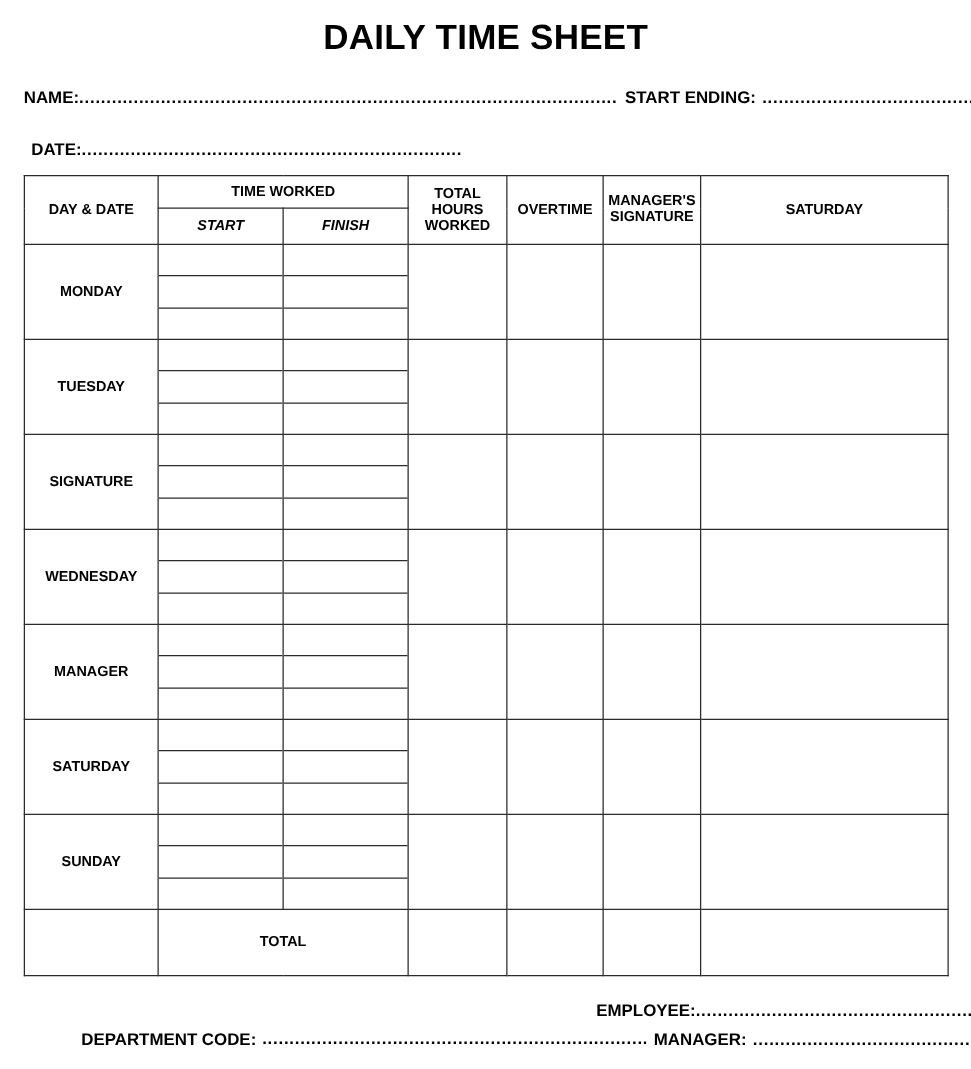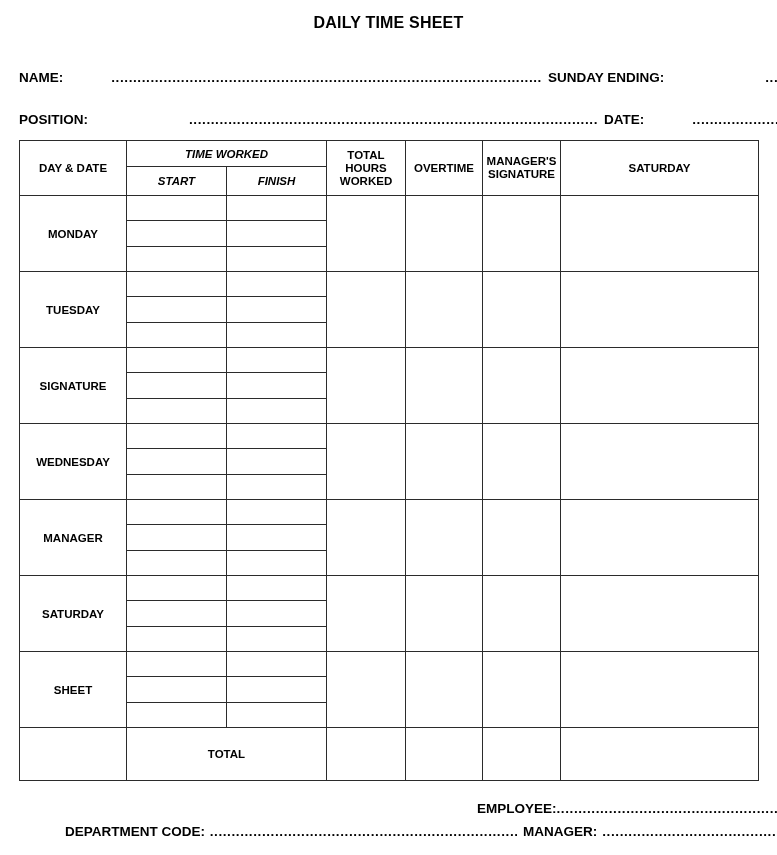--- a/index.html
+++ b/index.html
@@ -23,21 +23,21 @@
     height: 855px;
   }
 
   
   .title {
     position: absolute;
     left: 0;
     top: 14px;
     width: 777px;
     text-align: center;
-    font-size: 16px;
+    font-size: 28px;
     font-weight: bold;
     letter-spacing: 0.2px;
   }
 
   
   .field-row {
     position: absolute;
     left: 19px;
     width: 740px;
     display: flex;
@@ -45,21 +45,20 @@
     font-size: 13.5px;
     font-weight: bold;
   }
   .field-row.row-name { top: 70px; }
   .field-row.row-position { top: 112px; }
 
   .field {
     display: flex;
     align-items: baseline;
     white-space: nowrap;
-    gap: 48px;
   }
   .field-label {
     flex: 0 0 auto;
   }
   .dots {
     flex: 1 1 auto;
     overflow: hidden;
     white-space: nowrap;
     font-size: 13.5px;
     font-weight: bold;
@@ -89,21 +88,21 @@
   table.timesheet th {
     border: 1.4px solid #2b2b2b;
     text-align: center;
     vertical-align: middle;
     padding: 0;
     font-weight: bold;
     font-size: 11.5px;
   }
 
   th.h-daydate { height: 53px; }
-  th.h-timeworked { height: 25px; font-style: italic; }
+  th.h-timeworked { height: 25px; }
   th.h-sub { height: 28px; font-style: italic; }
   th.h-tall { height: 53px; line-height: 13px; }
 
   td.day-label {
     height: 75px;
     font-size: 11.5px;
   }
   td.subcell {
     padding: 0;
     vertical-align: top;
@@ -143,48 +142,43 @@
     display: flex;
     align-items: baseline;
     font-size: 13.5px;
     font-weight: bold;
   }
   .footer-row.row-employee { top: 789px; margin-top: 12px; }
   .footer-row.row-dept { top: 824px; }
 
   .f-spacer { flex: 0 0 452px; }
   .f-employee { flex: 1 1 auto; padding-left: 6px; display: flex; align-items: baseline; }
-  .f-dept { flex: 0 0 452px; display: flex; align-items: center; padding-left: 46px; }
+  .f-dept { flex: 0 0 452px; display: flex; align-items: flex-start; padding-left: 46px; }
   .f-manager { flex: 1 1 auto; padding-left: 6px; display: flex; align-items: baseline; }
 </style>
 </head>
 <body>
 
 <div class="sheet">
 
   <div class="title">DAILY TIME SHEET</div>
 
   <div class="field-row row-name">
     <div class="field f-name">
       <span class="field-label">NAME:</span>
       <span class="dots">...................................................................................................</span>
     </div>
     <div class="field f-period">
-      <span class="field-label">SUNDAY ENDING:</span>
+      <span class="field-label">START ENDING:</span>
       <span class="gapspace"></span>
       <span class="dots">................................................................</span>
     </div>
   </div>
 
   <div class="field-row row-position">
-    <div class="field f-position">
-      <span class="field-label">POSITION:</span>
-      <span class="gapspace"></span>
-      <span class="dots">..............................................................................................</span>
-    </div>
     <div class="field f-date">
       <span class="field-label">DATE:</span>
       <span class="dots">......................................................................</span>
     </div>
   </div>
 
   <table class="timesheet">
     <colgroup>
       <col style="width:107px">
       <col style="width:100px">
@@ -329,21 +323,21 @@
               <div class="sub"></div>
               <div class="sub"></div>
             </div>
           </td>
           <td class="blank-cell"></td>
           <td class="blank-cell"></td>
           <td class="blank-cell"></td>
           <td class="blank-cell"></td>
         </tr>
         <tr>
-          <td class="day-label">SHEET</td>
+          <td class="day-label">SUNDAY</td>
           <td class="subcell start">
             <div class="subgrid">
               <div class="sub"></div>
               <div class="sub"></div>
               <div class="sub"></div>
             </div>
           </td>
           <td class="subcell finish">
             <div class="subgrid">
               <div class="sub"></div>

